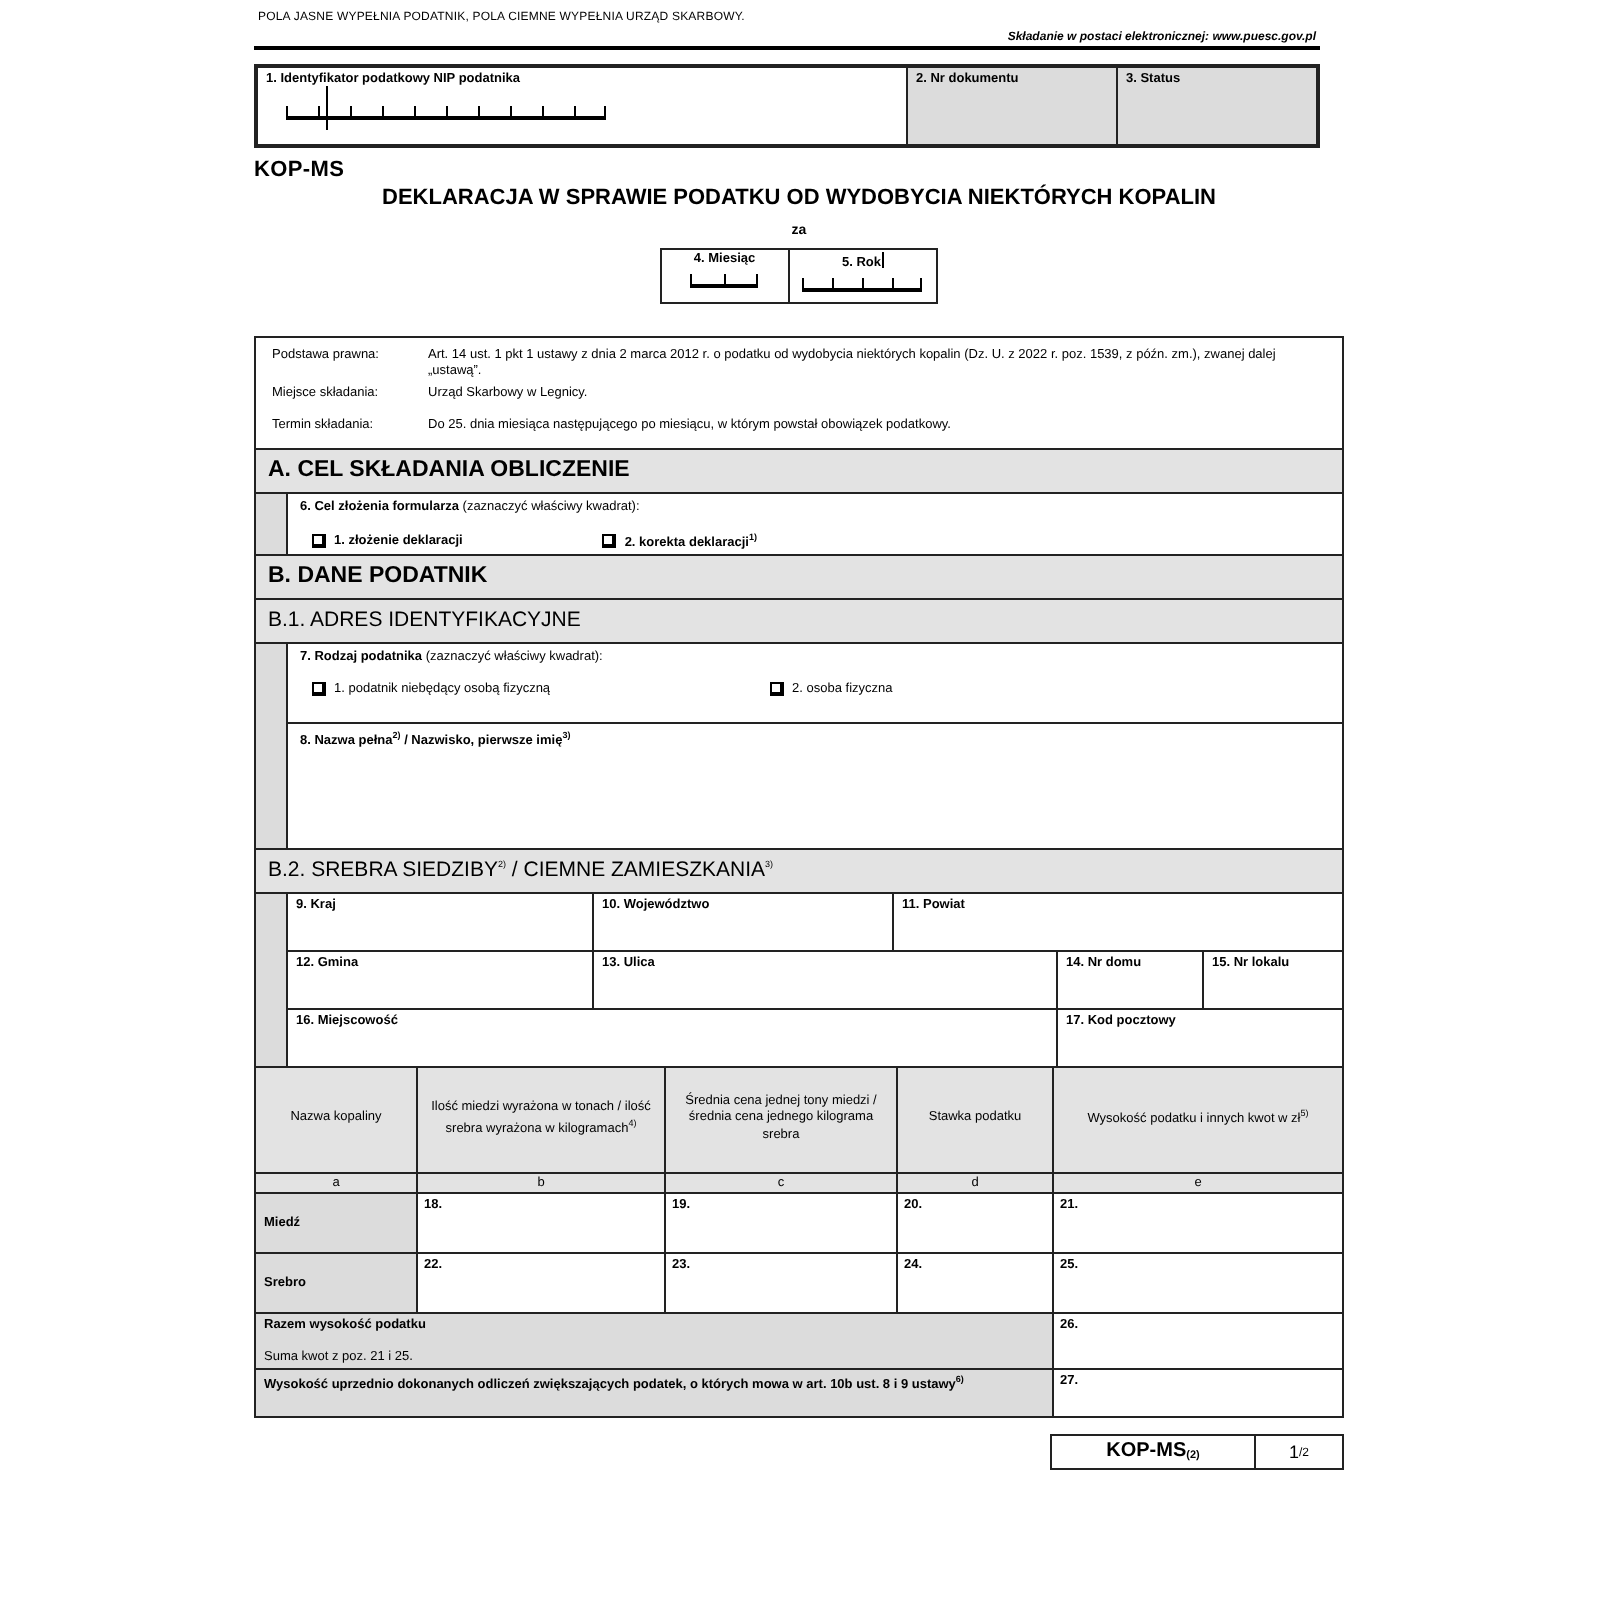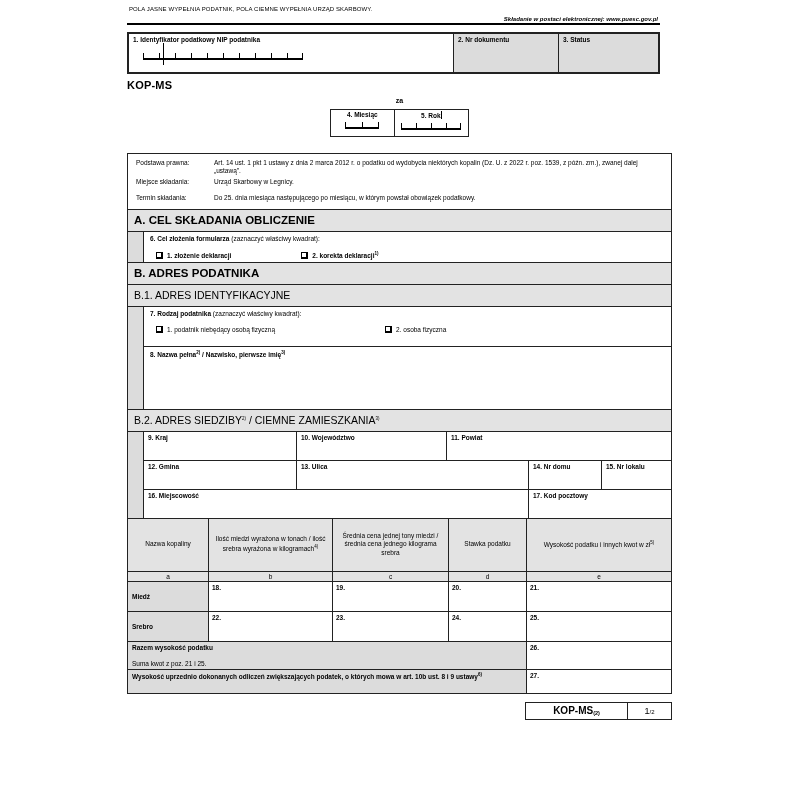--- a/index.html
+++ b/index.html
@@ -136,20 +136,21 @@
     <div class="id-cell id-doc gray">
       <div class="flabel">2. Nr dokumentu</div>
     </div>
     <div class="id-cell id-status gray">
       <div class="flabel">3. Status</div>
     </div>
   </div>
 
   <div class="kop">KOP-MS</div>
   <div class="title">
+    <div>DEKLARACJA W SPRAWIE PODATKU OD WYDOBYCIA NIEKTÓRYCH KOPALIN</div>
   </div>
   <div class="za">za</div>
 
   <div class="period">
     <div class="p-cell p-mm">
       <div class="flabel">4. Miesiąc</div>
       <div class="comb mmcomb">
         <i class="tk"></i>
           <i class="tk"></i>
       </div>
@@ -190,21 +191,21 @@
       </div>
       <div class="cb-row">
         <span class="cb"></span>
         <span class="cb-bold">1. złożenie deklaracji</span>
         <span class="cb cbgap-a"></span>
         <span class="cb-bold"><span>2. korekta deklaracji</span><span class="sup">1)</span></span>
       </div>
     </div>
   </div>
 
-  <div class="sec-head">B. ADRES PODATNIKA</div>
+  <div class="sec-head">B. DANE PODATNIK</div>
   <div class="sec-head sec-sub">B.1. ADRES IDENTYFIKACYJNE</div>
 
   <div class="block">
     <div class="sliver"></div>
     <div class="blk-content">
       <div class="row7">
         <div class="q-row flabel">
           <span>7. Rodzaj podatnika</span> <span class="q-hint">(zaznaczyć właściwy kwadrat):</span>
         </div>
         <div class="cb-row">
@@ -214,21 +215,21 @@
           <span>2. osoba fizyczna</span>
         </div>
       </div>
       <div class="row8 q-row flabel">
         <span>8. Nazwa pełna</span><span class="sup">2)</span><span> / Nazwisko, pierwsze imię</span><span class="sup">3)</span>
       </div>
     </div>
   </div>
 
   <div class="sec-head sec-sub">
-    <span>B.2. ADRES SIEDZIBY</span><span class="sup">2)</span><span> / CIEMNE ZAMIESZKANIA</span><span class="sup">3)</span>
+    <span>B.2. SREBRA SIEDZIBY</span><span class="sup">2)</span><span> / CIEMNE ZAMIESZKANIA</span><span class="sup">3)</span>
   </div>
 
   <div class="block">
     <div class="sliver"></div>
     <div class="blk-content">
       <div class="addr-row r1">
         <div class="addr-cell w-kraj flabel">9. Kraj</div>
         <div class="addr-cell w-woj flabel">10. Województwo</div>
         <div class="addr-cell w-pow flabel">11. Powiat</div>
       </div>

